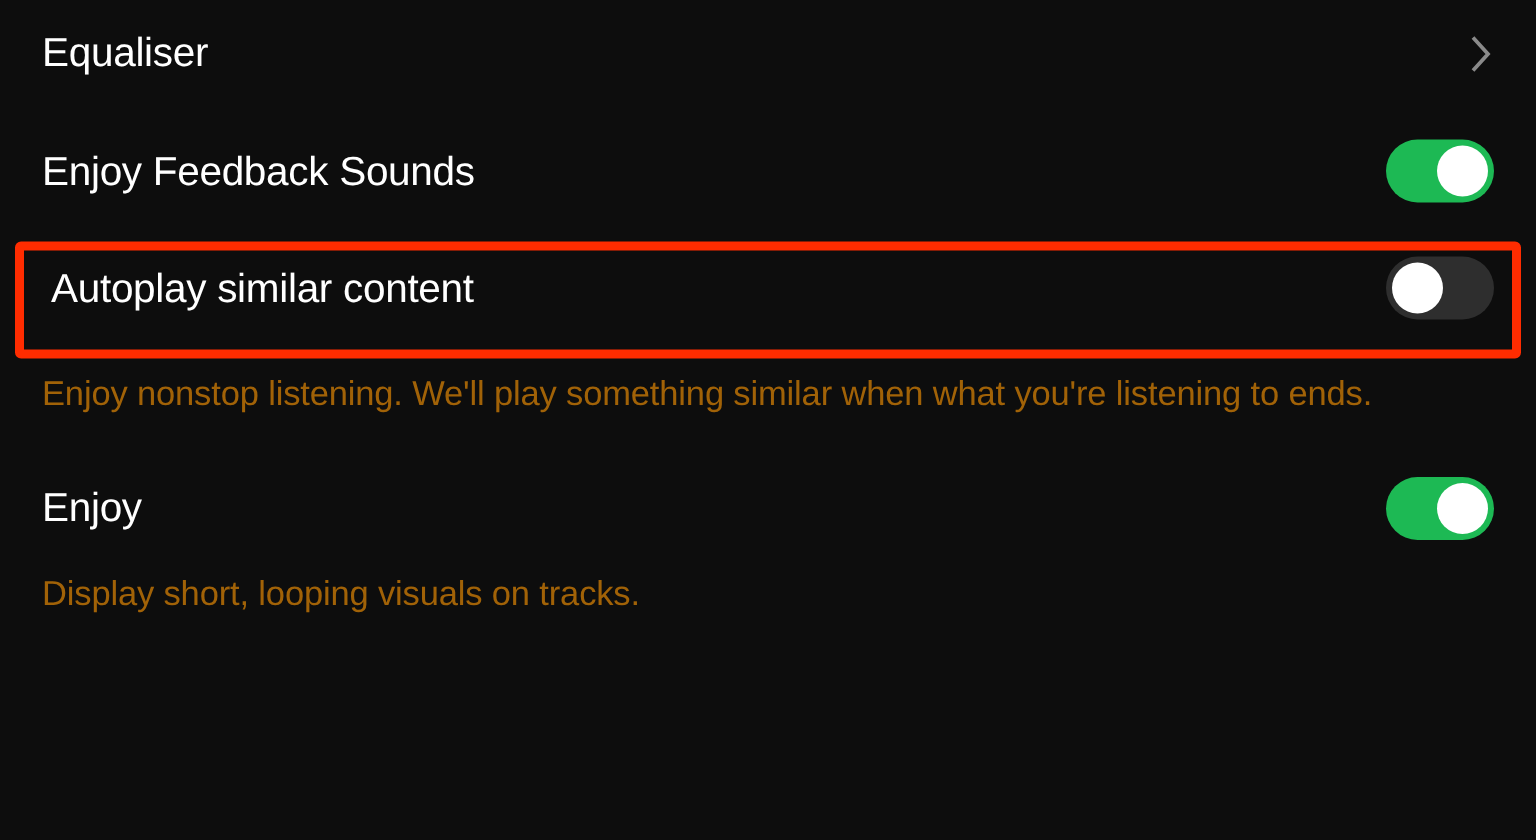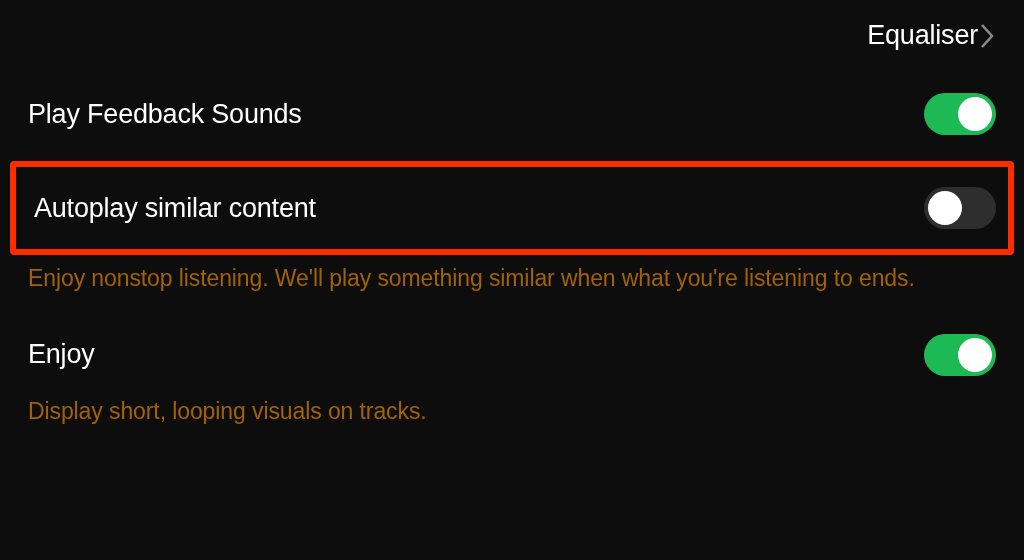--- a/index.html
+++ b/index.html
@@ -78,46 +78,45 @@
     .toggle-on .toggle-knob {
       right: 4px;
     }
     .toggle-off .toggle-knob {
       left: 4px;
     }
     .highlighted-row {
       border: 6px solid #ff2c00;
       border-radius: 4px;
       margin: 8px -18px 6px -18px;
-      padding: 20px 12px 20px 18px;
+      padding: 4px 12px 20px 18px;
     }
     .highlighted-row .setting-row {
       padding: 0;
     }
     .equaliser-row {
       padding: 12px 0 24px 0;
-      justify-content: flex-end;
     }
   </style>
 </head>
 <body>
 
 <div class="settings-list">
 
   <div class="setting-row equaliser-row">
     <span class="setting-label">Equaliser</span>
     <span class="chevron">
       <svg viewBox="0 0 14 26">
           <polyline points="2,2 12,13 2,24"></polyline>
         </svg>
     </span>
   </div>
 
   <div class="setting-row">
-    <span class="setting-label">Play Feedback Sounds</span>
+    <span class="setting-label">Enjoy Feedback Sounds</span>
     <div class="toggle toggle-on">
       <div class="toggle-knob"></div>
     </div>
   </div>
 
   <div class="highlighted-row">
     <div class="setting-row">
       <span class="setting-label">Autoplay similar content</span>
       <div class="toggle toggle-off">
         <div class="toggle-knob"></div>

